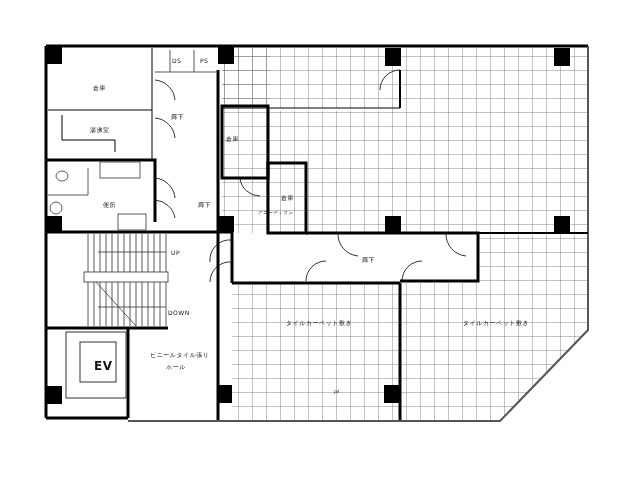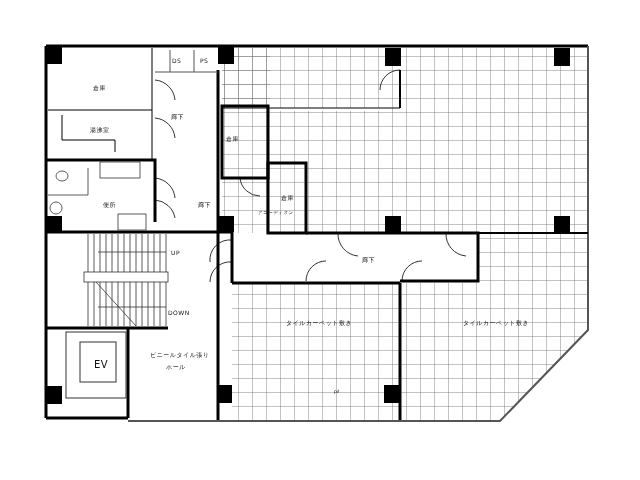--- a/index.html
+++ b/index.html
@@ -1,19 +1,19 @@
 <!DOCTYPE html>
 <html><head>
 <meta charset="utf-8">
 <style>
   html,body{margin:0;padding:0;background:#fff;}
   body{width:640px;height:480px;position:relative;overflow:hidden;font-family:"DejaVu Sans",sans-serif;}
   .plan{position:absolute;left:0;top:0;width:640px;height:480px;}
   .lbl{position:absolute;font-size:6px;color:#111;white-space:nowrap;letter-spacing:0.5px;}
-  .lbl.mid{font-size:10px;}
+  .lbl.mid{font-size:12px;font-weight:bold;}
   .lbl.small{font-size:4.5px;}
 </style>
 </head>
 <body>
 
 <svg class="plan" width="640" height="480" viewBox="0 0 640 480" xmlns="http://www.w3.org/2000/svg">
   <defs>
     <pattern id="tile" x="0" y="0" width="14" height="14" patternUnits="userSpaceOnUse">
       <path d="M14 0 L0 0 0 14" fill="none" stroke="#6a6a6a" stroke-width="0.8"></path>
     </pattern>

